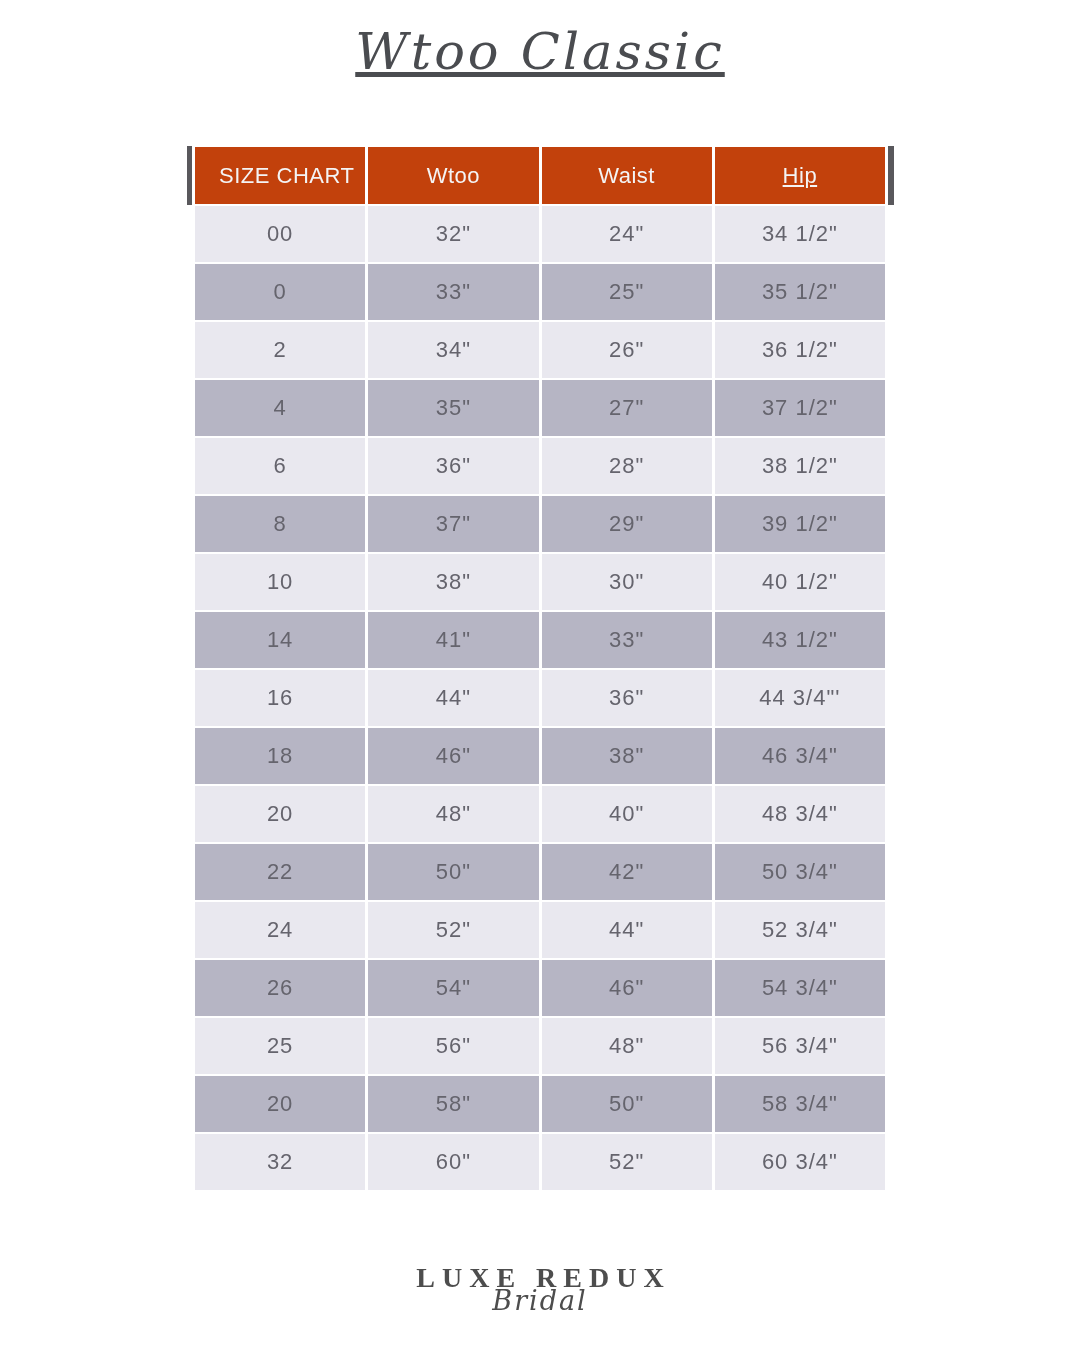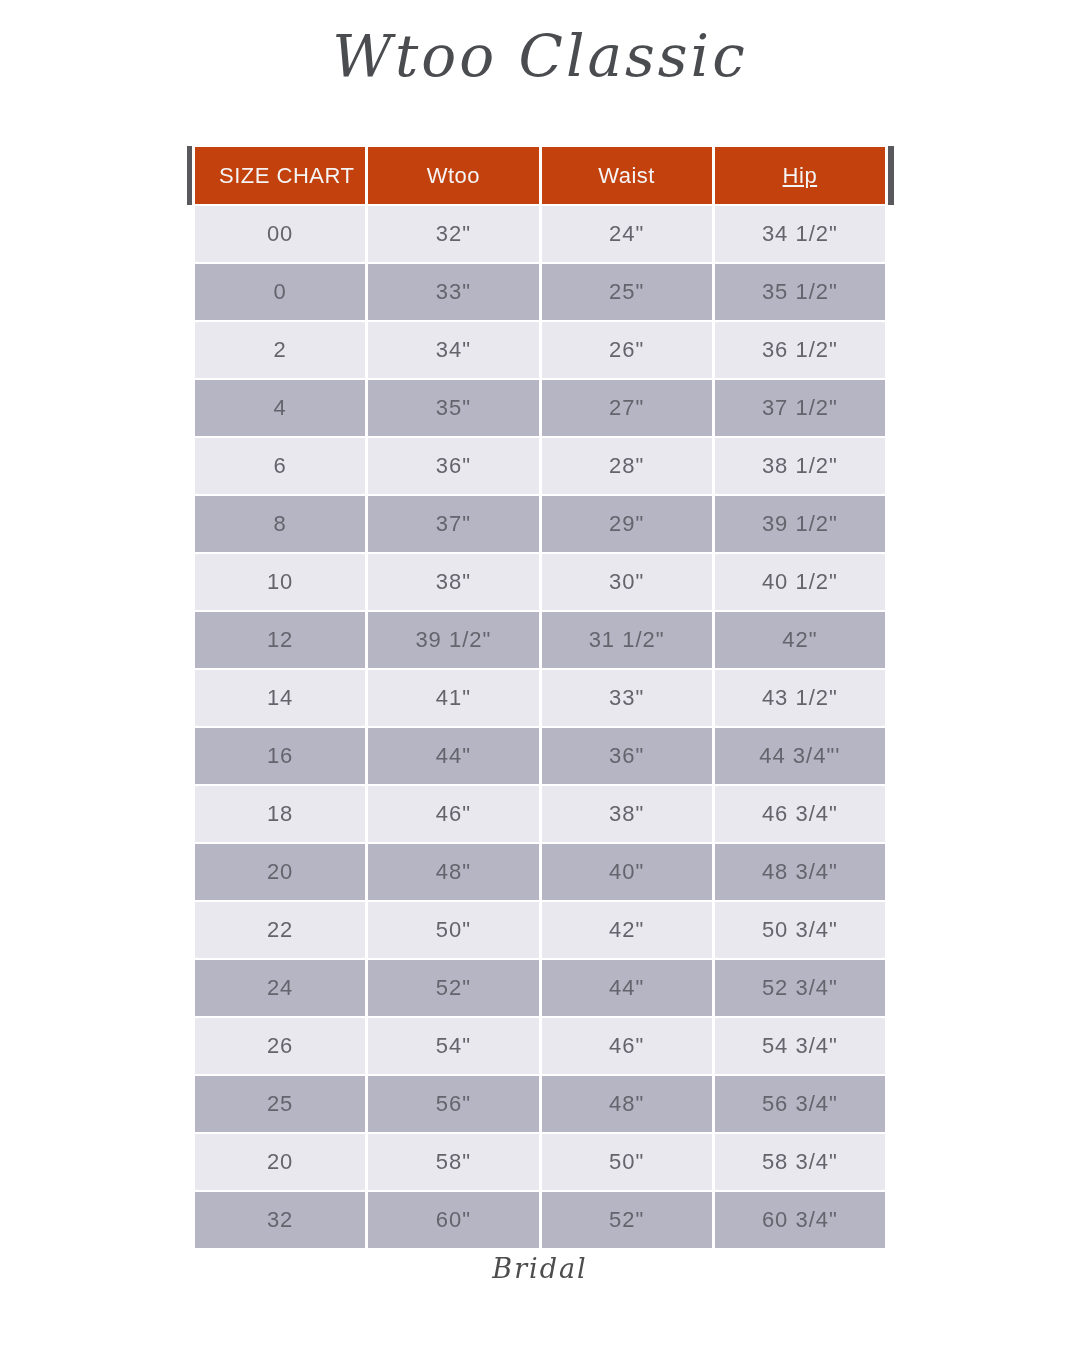--- a/index.html
+++ b/index.html
@@ -18,23 +18,24 @@
   
   .brand-title {
     position: absolute;
     top: 22px;
     left: 0;
     width: 100%;
     text-align: center;
     font-family: "DejaVu Serif", serif;
     font-style: italic;
     font-weight: 500;
-    font-size: 58px;
+    font-size: 51px;
     letter-spacing: 3px;
     color: #4a4c50;
+    text-decoration: underline;
   }
 
   
   table.size-chart {
     position: absolute;
     top: 145px;
     left: 192px;
     width: 696px;
     border-collapse: collapse;
     table-layout: fixed;
@@ -148,26 +149,20 @@
         <td>29"</td>
         <td>39 1/2"</td>
       </tr>
       <tr>
         <td>10</td>
         <td>38"</td>
         <td>30"</td>
         <td>40 1/2"</td>
       </tr>
       <tr>
-        <td>12</td>
-        <td>39 1/2"</td>
-        <td>31 1/2"</td>
-        <td>42"</td>
-      </tr>
-      <tr>
         <td>14</td>
         <td>41"</td>
         <td>33"</td>
         <td>43 1/2"</td>
       </tr>
       <tr>
         <td>16</td>
         <td>44"</td>
         <td>36"</td>
         <td>44 3/4"'</td>
@@ -217,14 +212,15 @@
       <tr>
         <td>32</td>
         <td>60"</td>
         <td>52"</td>
         <td>60 3/4"</td>
       </tr>
     </tbody>
 </table>
 
 <div class="footer-logo">
+  <div class="footer-brand">LUXE REDUX</div>
   <div class="footer-sub">Bridal</div>
 </div>
 
 </body></html>

